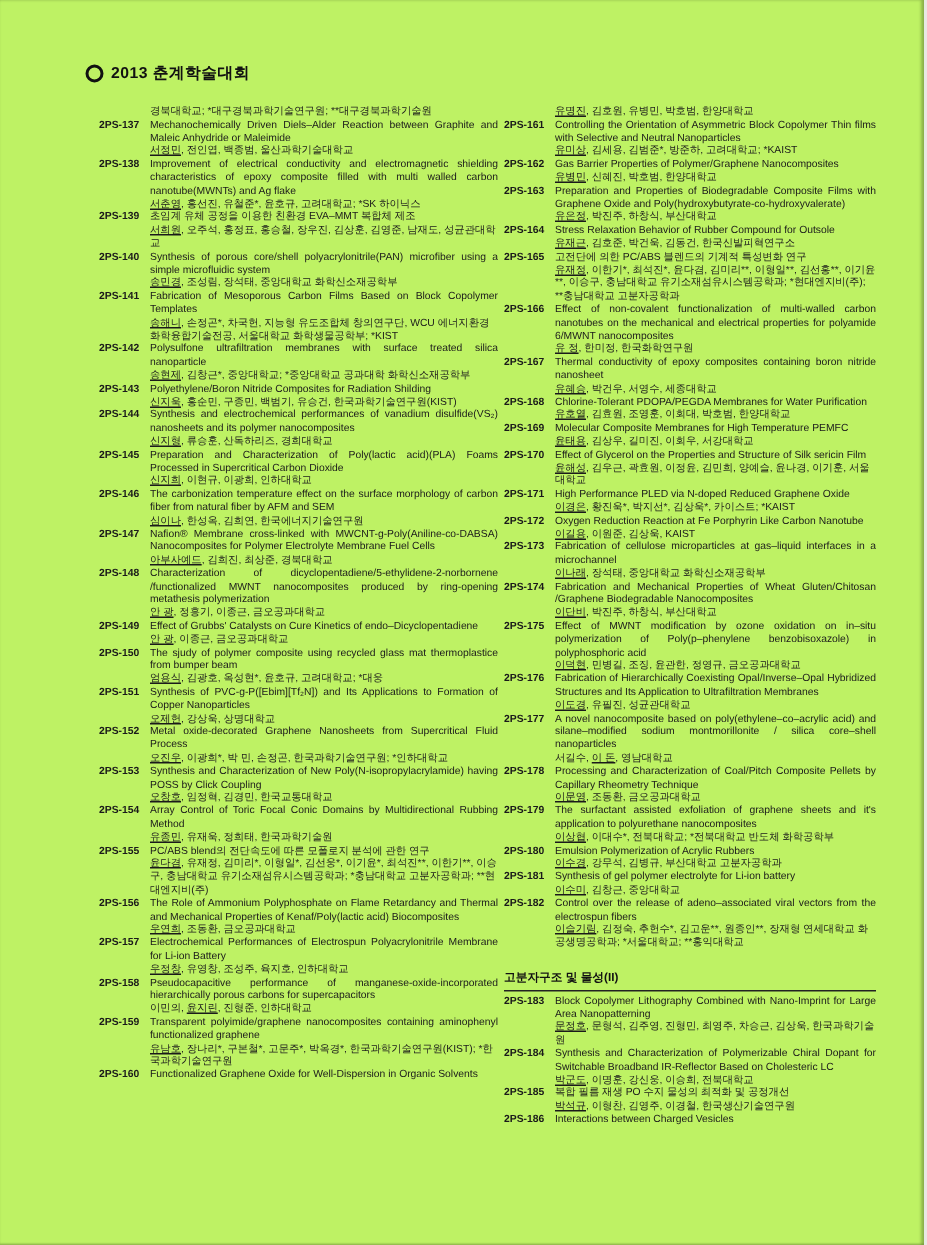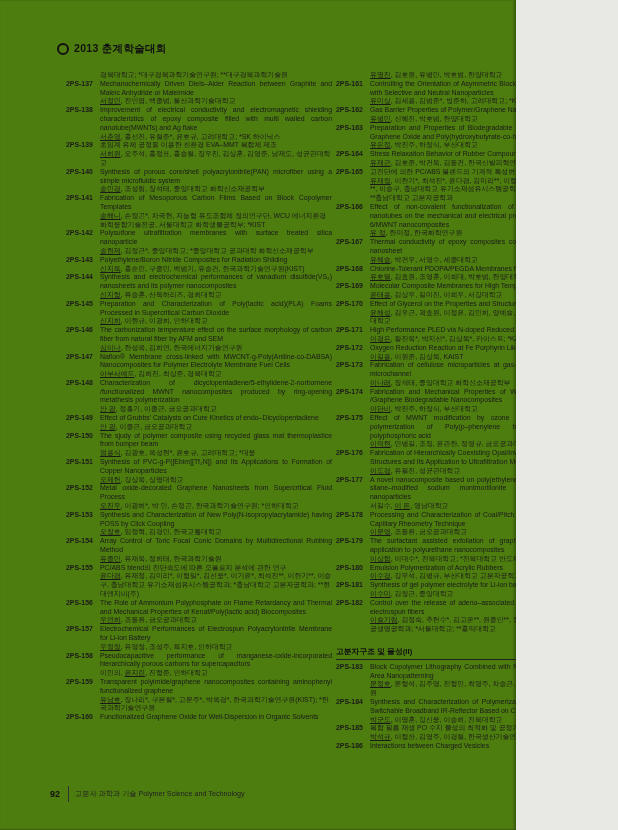--- a/index.html
+++ b/index.html
@@ -1,17 +1,17 @@
 <!DOCTYPE html>
 <html><head>
 <meta charset="utf-8">
 <style>
   html,body{margin:0;padding:0;}
   body{width:618px;height:830px;background:#e8e8e4;font-family:"Liberation Sans","DejaVu Sans",sans-serif;}
-  .page{position:absolute;left:0;top:0;width:516px;height:830px;background:#4d7c0f;overflow:hidden;
+  .page{position:absolute;left:0;top:0;width:616px;height:830px;background:#bef264;overflow:hidden;
         box-shadow:inset -2px 0 2px rgba(0,0,0,.25), inset 0 -1px 1px rgba(0,0,0,.15);}
   .hdr{position:absolute;left:57px;top:42px;display:flex;align-items:center;gap:5px;}
   .hdr .ring{width:8px;height:8px;border:2.5px solid #111;border-radius:50%;display:inline-block;}
   .hdr .t{font-size:10.5px;font-weight:bold;color:#111;letter-spacing:.3px;}
   .col{position:absolute;top:71px;font-size:6.9px;line-height:8.8px;color:#1a1a1a;}
   .col-left{left:66px;width:266px;}
   .col-right{left:336px;width:248px;}
   .entry{display:flex;align-items:flex-start;}
   .entry .code{flex:0 0 34px;font-weight:bold;white-space:nowrap;}
   .entry .body{flex:1 1 auto;min-width:0;}
@@ -451,19 +451,14 @@
 
   <div class="entry">
     <span class="code">2PS-186</span>
     <span class="body">
       <div class="title">Interactions between Charged Vesicles</div>
 
     </span>
   </div>
 </div>
 
-  <div class="ftr">
-    <span class="num">92</span>
-    <span class="bar"></span>
-    <span class="jt">고분자 과학과 기술 Polymer Science and Technology</span>
-  </div>
 
 </div>
 
 </body></html>

